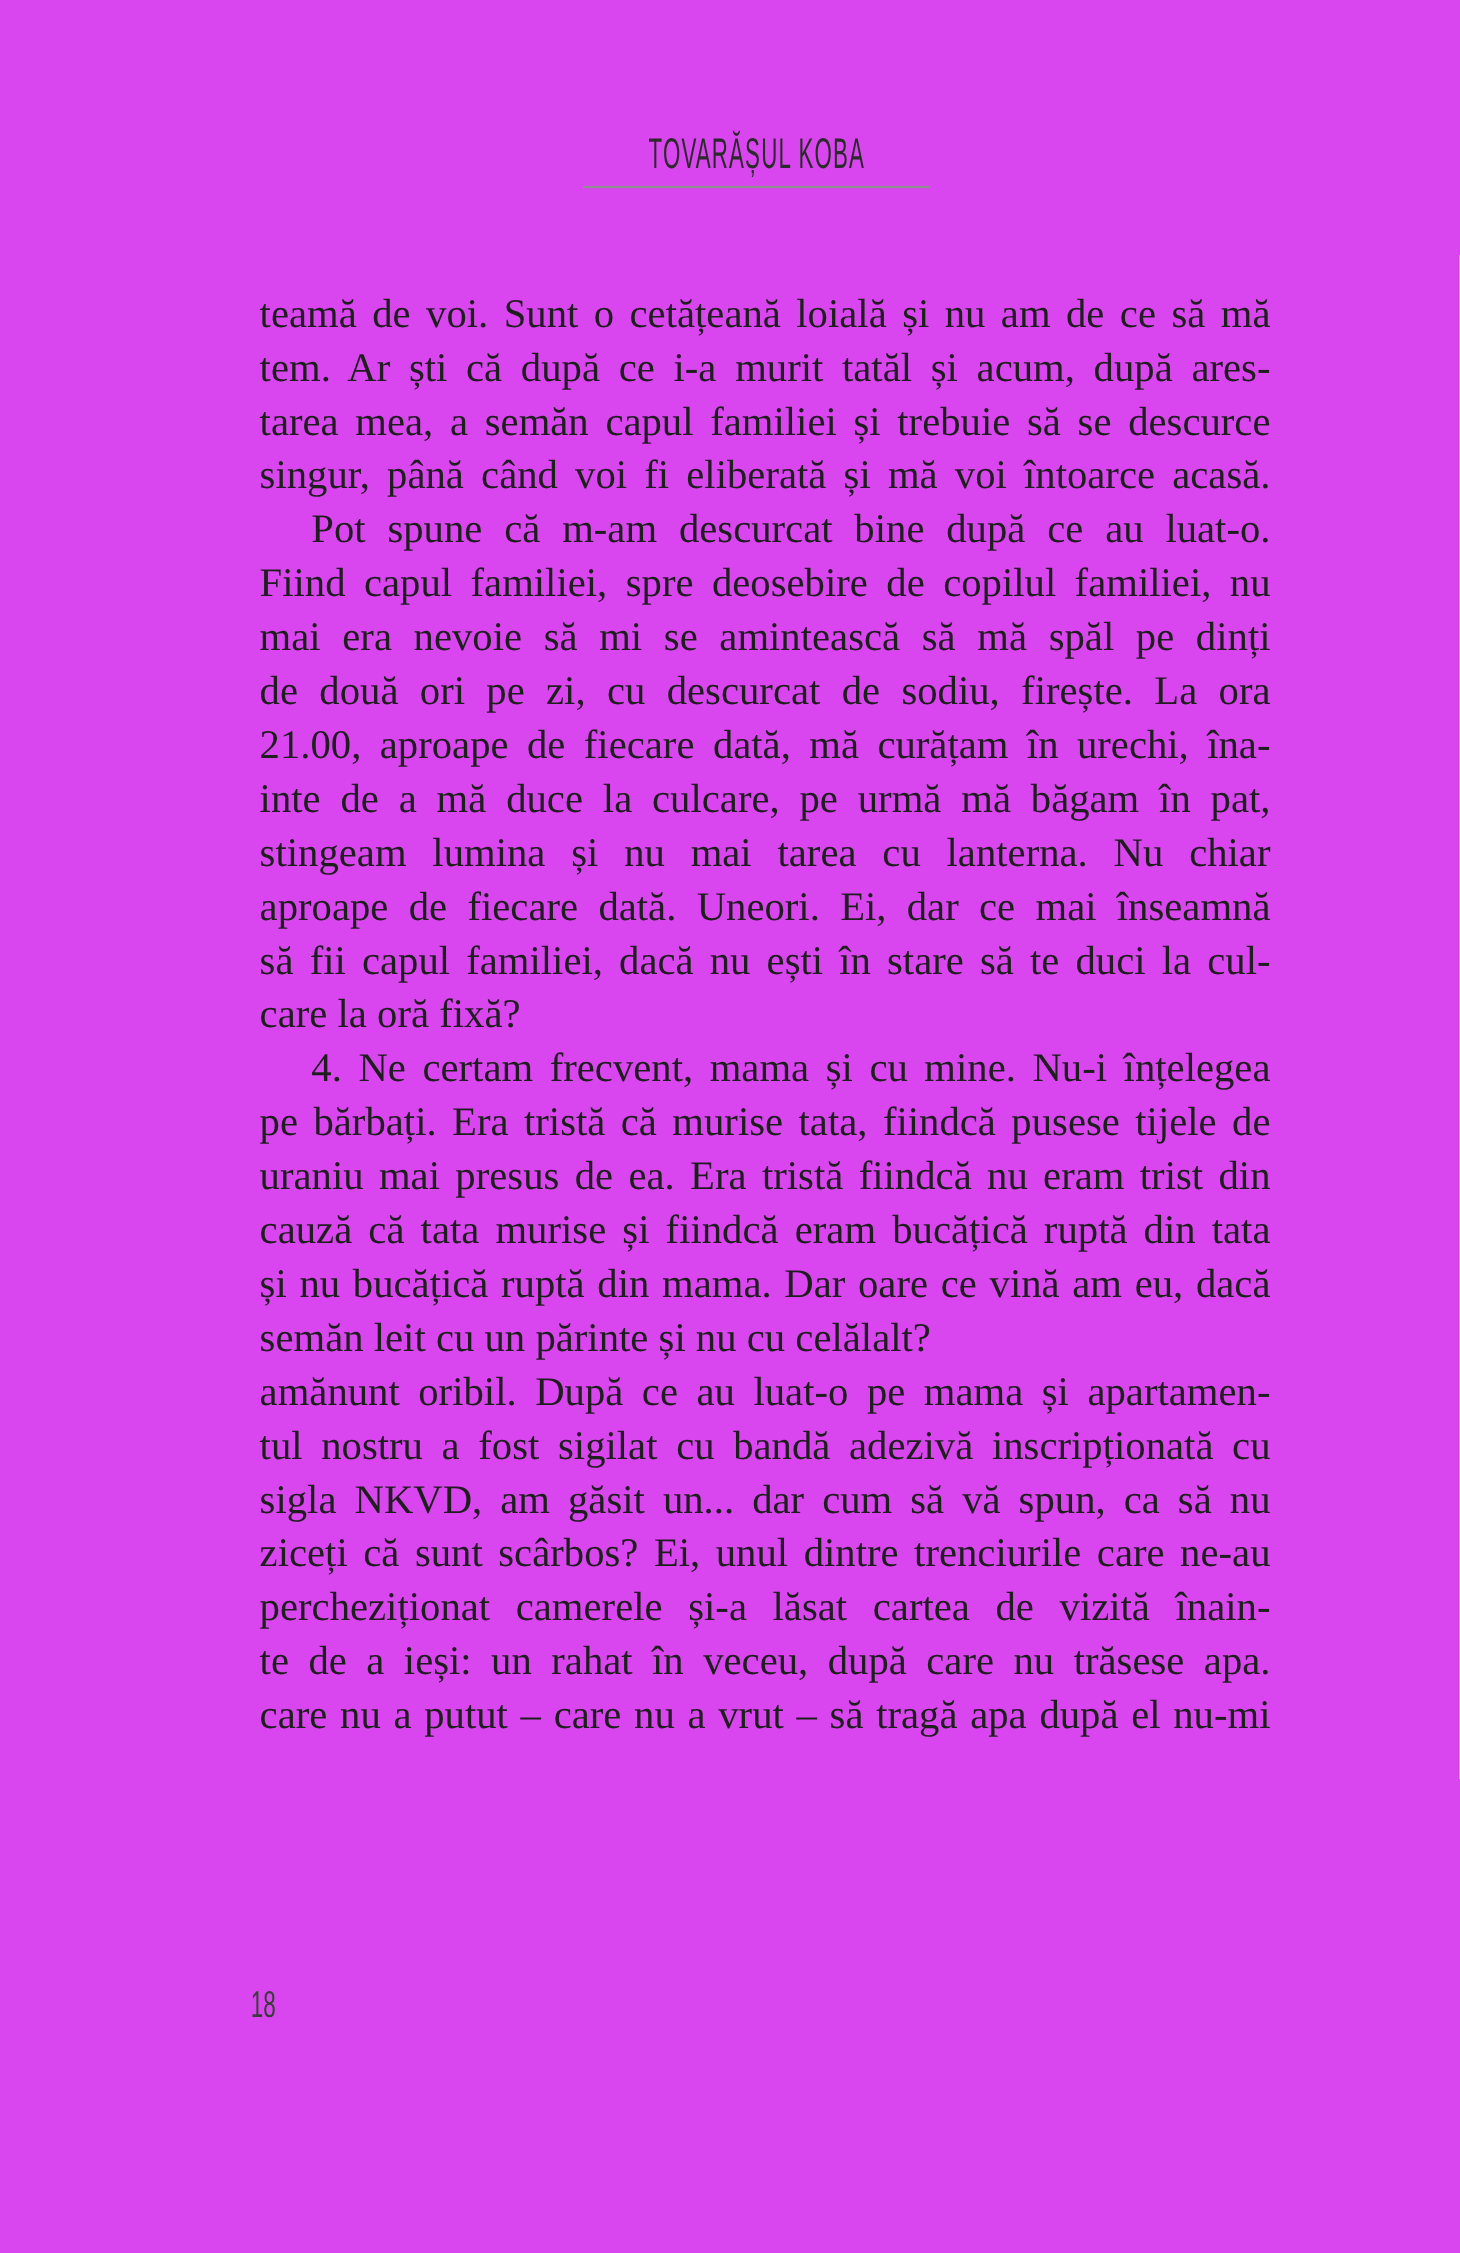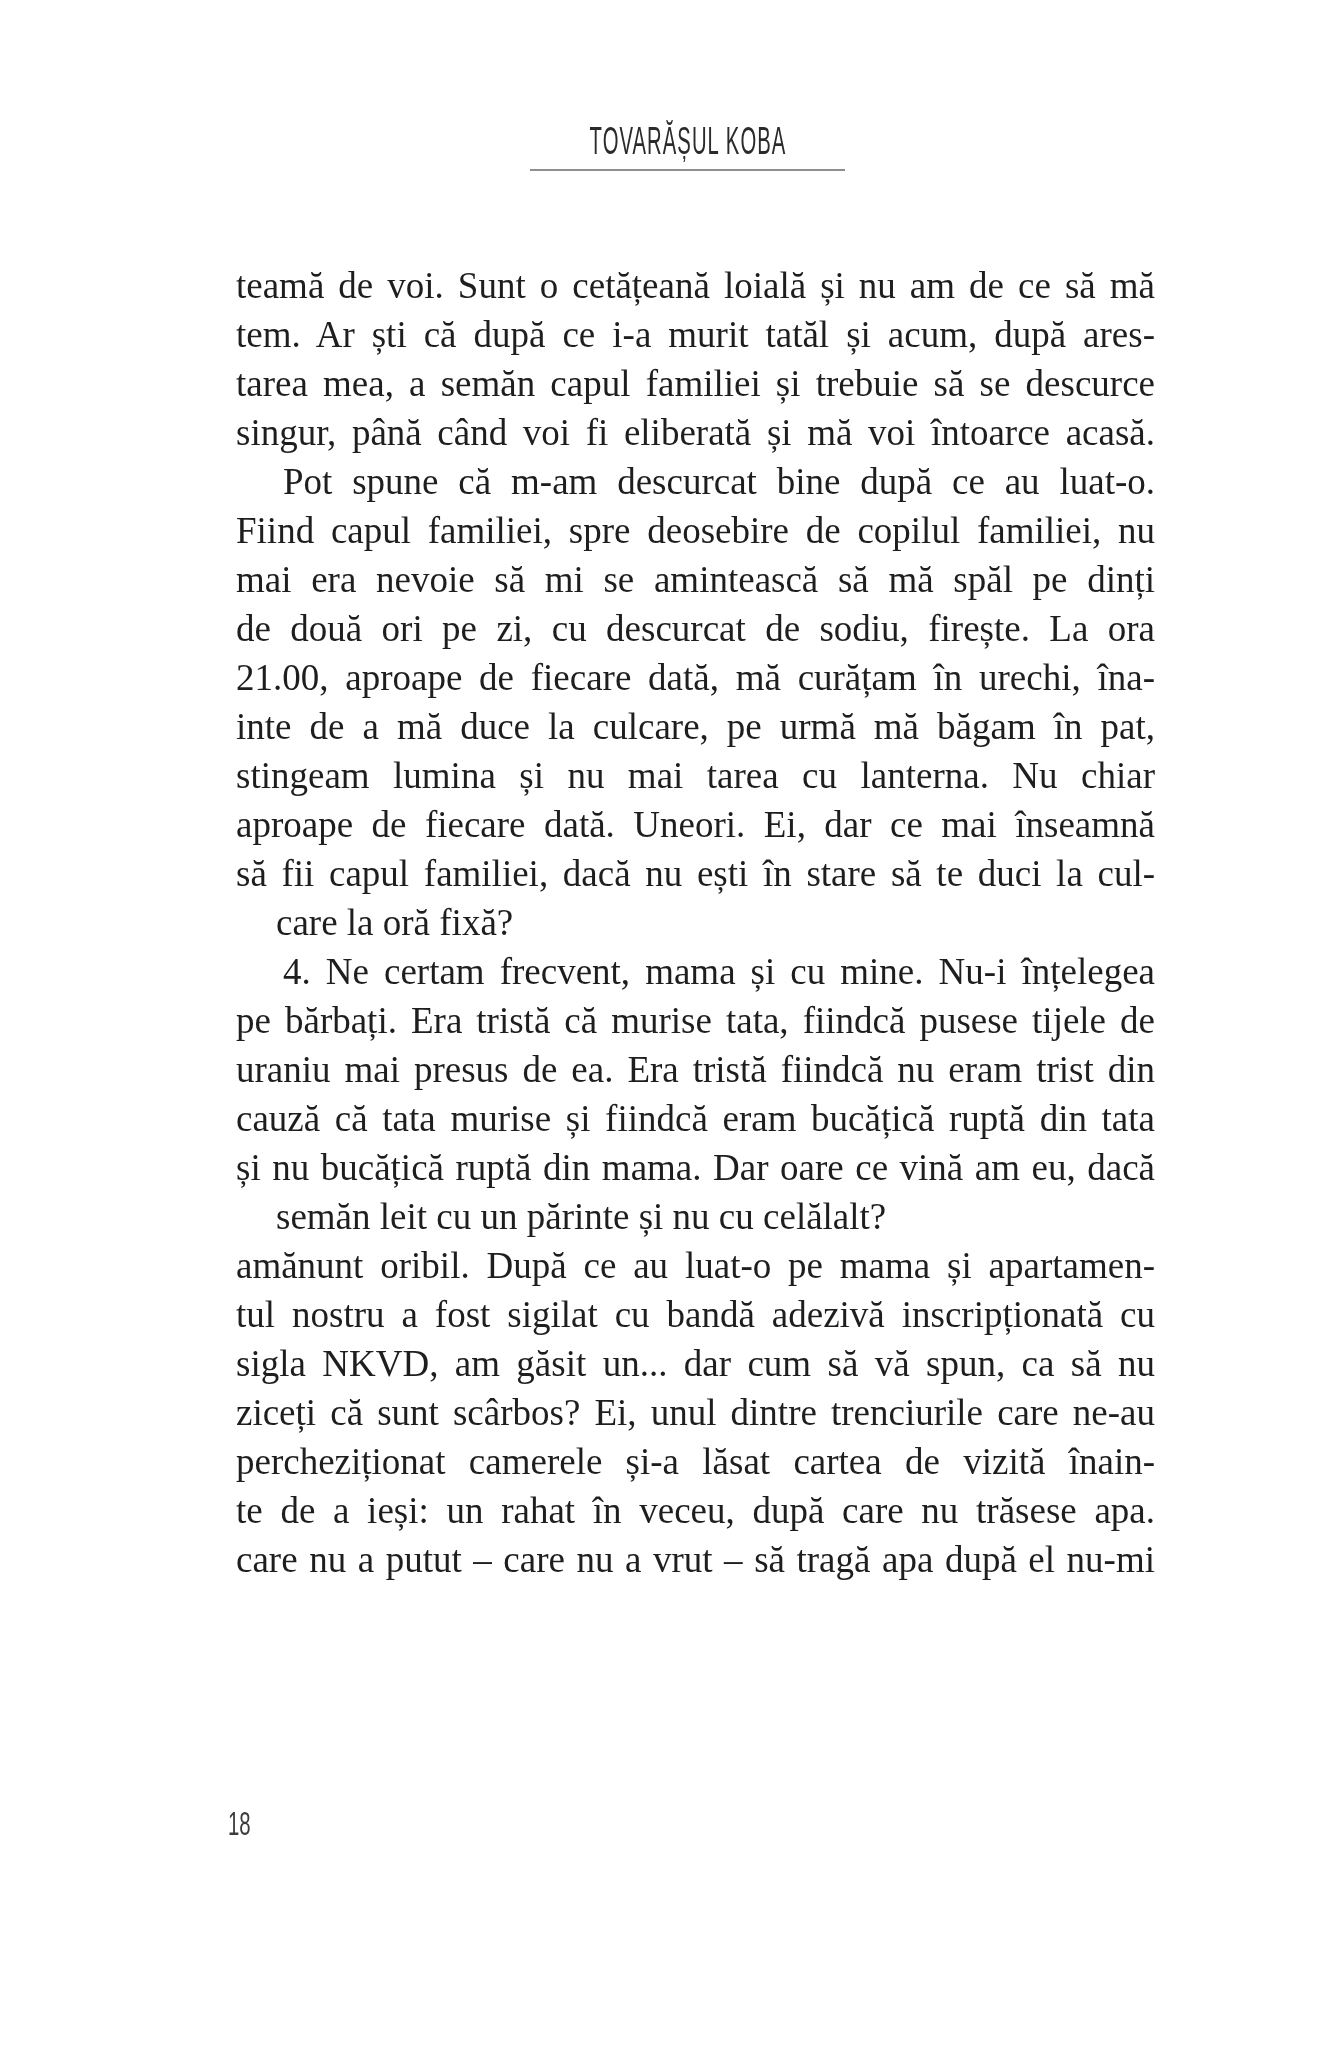--- a/index.html
+++ b/index.html
@@ -4,21 +4,21 @@
 <style>
   html, body {
     margin: 0;
     padding: 0;
     background: #e8e8e8;
   }
   .page {
     position: relative;
     width: 1327px;
     height: 2048px;
-    background: #ffffff;
+    background: #d946ef;
     overflow: hidden;
     font-family: "Liberation Serif", "DejaVu Serif", serif;
   }
   .running-head {
     position: absolute;
     top: 121px;
     left: 0;
     width: 1376px;   
     text-align: center;
     font-family: "Liberation Sans", "DejaVu Sans", sans-serif;
@@ -50,21 +50,20 @@
   }
   .line {
     height: 49px;
     text-align: justify;
     text-align-last: justify;
     overflow: visible;
   }
   .line.no-just {
     text-align: left;
     text-align-last: left;
-    margin-left: 40px;
   }
   .line.indent {
     padding-left: 47px;
   }
   .page-number {
     position: absolute;
     top: 1806px;
     left: 228px;
     font-family: "Liberation Sans", "DejaVu Sans", sans-serif;
     font-size: 34px;

